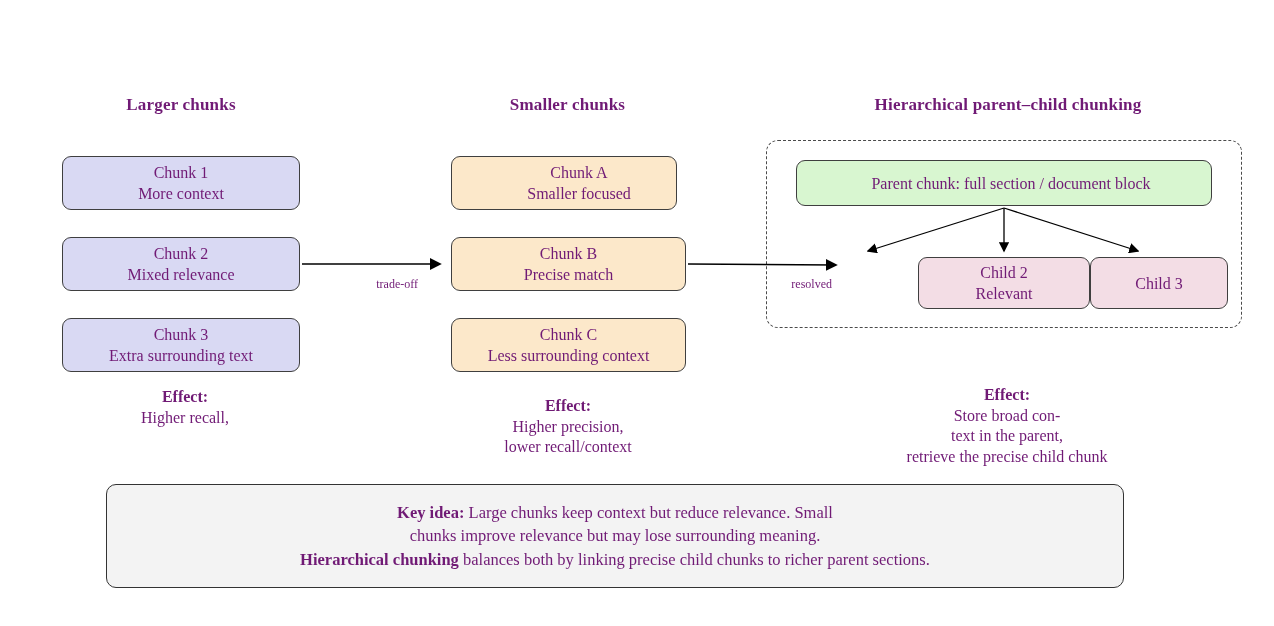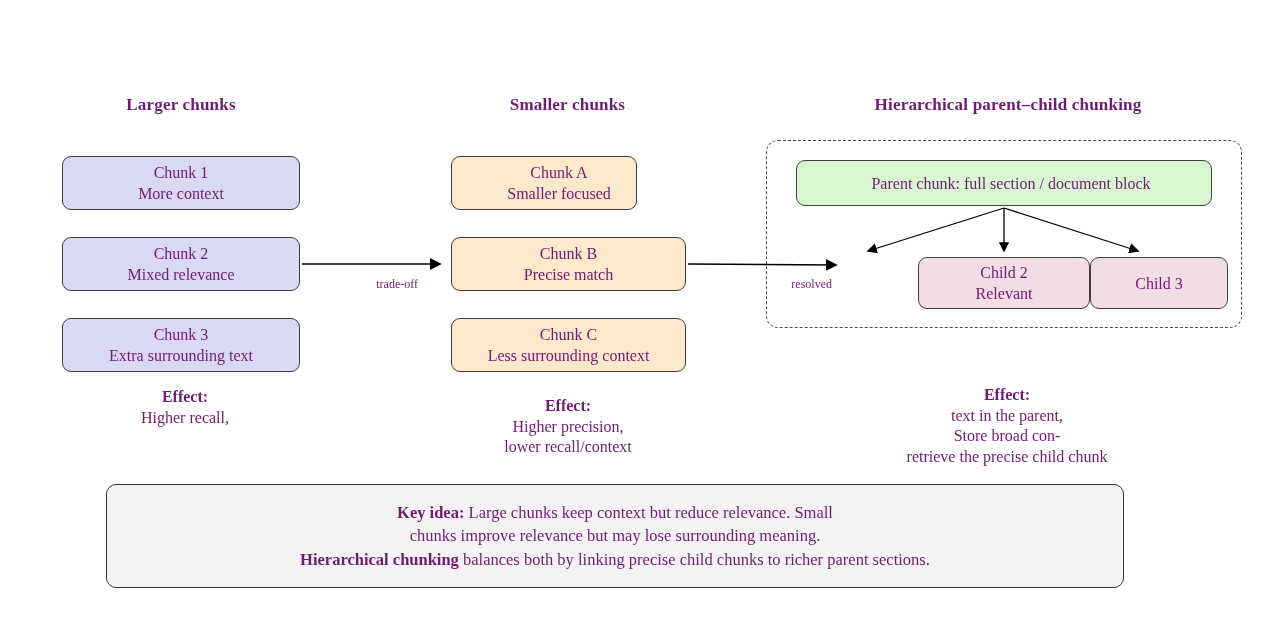--- a/index.html
+++ b/index.html
@@ -91,21 +91,21 @@
   </div>
   <div class="box larger" style="left:62px; top:237px; width:238px; height:54px;">
     <div>Chunk 2</div>
     <div>Mixed relevance</div>
   </div>
   <div class="box larger" style="left:62px; top:318px; width:238px; height:54px;">
     <div>Chunk 3</div>
     <div>Extra surrounding text</div>
   </div>
 
-  <div class="box smaller" style="left:451px; top:156px; width:186px; height:54px;padding-left:30px;">
+  <div class="box smaller" style="left:451px; top:156px; width:226px; height:54px;padding-left:30px;">
     <div>Chunk A</div>
     <div>Smaller focused</div>
   </div>
   <div class="box smaller" style="left:451px; top:237px; width:235px; height:54px;border-radius:9px;">
     <div>Chunk B</div>
     <div>Precise match</div>
   </div>
   <div class="box smaller" style="left:451px; top:318px; width:235px; height:54px;">
     <div>Chunk C</div>
     <div>Less surrounding context</div>
@@ -145,22 +145,22 @@
     <div class="hdr">Effect:</div>
     <div>Higher recall,</div>
   </div>
   <div class="effect" style="left:462px; top:396px; width:212px;">
     <div class="hdr">Effect:</div>
     <div>Higher precision,</div>
     <div>lower recall/context</div>
   </div>
   <div class="effect" style="left:840px; top:385px; width:334px;">
     <div class="hdr">Effect:</div>
+    <div>Store broad con-</div>
     <div>text in the parent,</div>
-    <div>Store broad con-</div>
     <div>retrieve the precise child chunk</div>
   </div>
 
   <div class="key-box" style="left:106px; top:484px; width:1018px; height:104px;">
     <div>
       <b>Key idea:</b><span> Large chunks keep context but reduce relevance. Small</span>
     </div>
     <div>
       <span>chunks improve relevance but may lose surrounding meaning.</span>
     </div>

